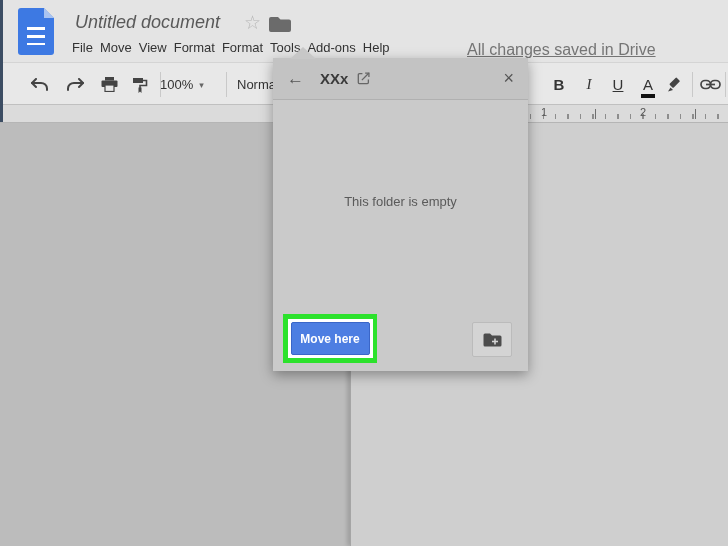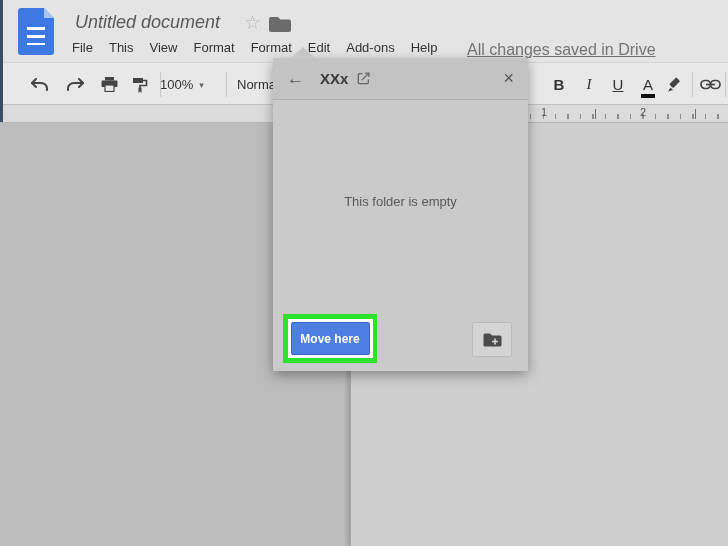--- a/index.html
+++ b/index.html
@@ -14,21 +14,21 @@
   .docs-icon{position:absolute;left:18px;top:8px;width:36px;height:47px;background:#3d79e3;border-radius:3px;}
   .docs-icon .fold{position:absolute;top:0;right:0;width:0;height:0;
     border-top:10px solid #e4e4e4;border-left:10px solid transparent;}
   .docs-icon .fold-shade{position:absolute;top:0;right:0;width:0;height:0;
     border-bottom:10px solid #a9c4f2;border-right:10px solid transparent;}
   .doc-lines{position:absolute;left:9px;right:9px;top:19px;height:18px;
     background:repeating-linear-gradient(#ffffff 0 3px,transparent 3px 8px);}
   .doc-title{position:absolute;left:75px;top:12px;font-size:18px;font-style:italic;color:#595959;}
   .star{position:absolute;left:244px;top:13px;font-size:19px;color:#b5b5b5;line-height:1;}
   .hdr-folder{position:absolute;left:268px;top:16px;}
-  .menu-row{position:absolute;left:72px;top:40px;display:flex;gap:16px;font-size:13px;color:#333;}
+  .menu-row{position:absolute;left:72px;top:40px;display:flex;gap:7px;font-size:13px;color:#333;}
   .menu-row span{cursor:default;}
   .saved-status{position:absolute;left:467px;top:41px;font-size:16px;color:#757575;text-decoration:underline;}
   
   .toolbar{position:absolute;top:62px;left:0;right:0;height:43px;background:#e8e8e8;
     border-top:1px solid #d4d4d4;border-bottom:1px solid #c0c0c0;box-sizing:border-box;z-index:2;}
   .tb{position:absolute;top:0;height:43px;display:flex;align-items:center;justify-content:center;color:#444;}
   .tb-sep{position:absolute;top:9px;width:1px;height:25px;background:#c9c9c9;}
   .zoom-ctl{font-size:13px;color:#333;}
   .zoom-ctl .caret{font-size:9px;color:#666;margin-left:6px;}
   .style-ctl{font-size:13px;color:#333;white-space:nowrap;}
@@ -95,25 +95,25 @@
     </div>
     <div class="doc-title">Untitled document</div>
     <div class="star">☆</div>
     <div class="hdr-folder">
       <svg width="24" height="17" viewBox="0 0 24 17">
         <path d="M1 3 q0-2 2-2 h7 l2.5 2.5 H21 q2 0 2 2 V14 q0 2 -2 2 H3 q-2 0 -2 -2 Z" fill="#6b6b6b"></path>
       </svg>
     </div>
     <div class="menu-row">
       <span>File</span>
-      <span>This</span>
+      <span>Move</span>
       <span>View</span>
       <span>Format</span>
       <span>Format</span>
-      <span>Edit</span>
+      <span>Tools</span>
       <span>Add-ons</span>
       <span>Help</span>
     </div>
     <div class="saved-status">All changes saved in Drive</div>
   </div>
   <div class="left-strip"></div>
 
   <div class="toolbar">
     <div class="tb" style="left:27px;width:26px;">
       <svg width="20" height="14" viewBox="0 0 20 14">

